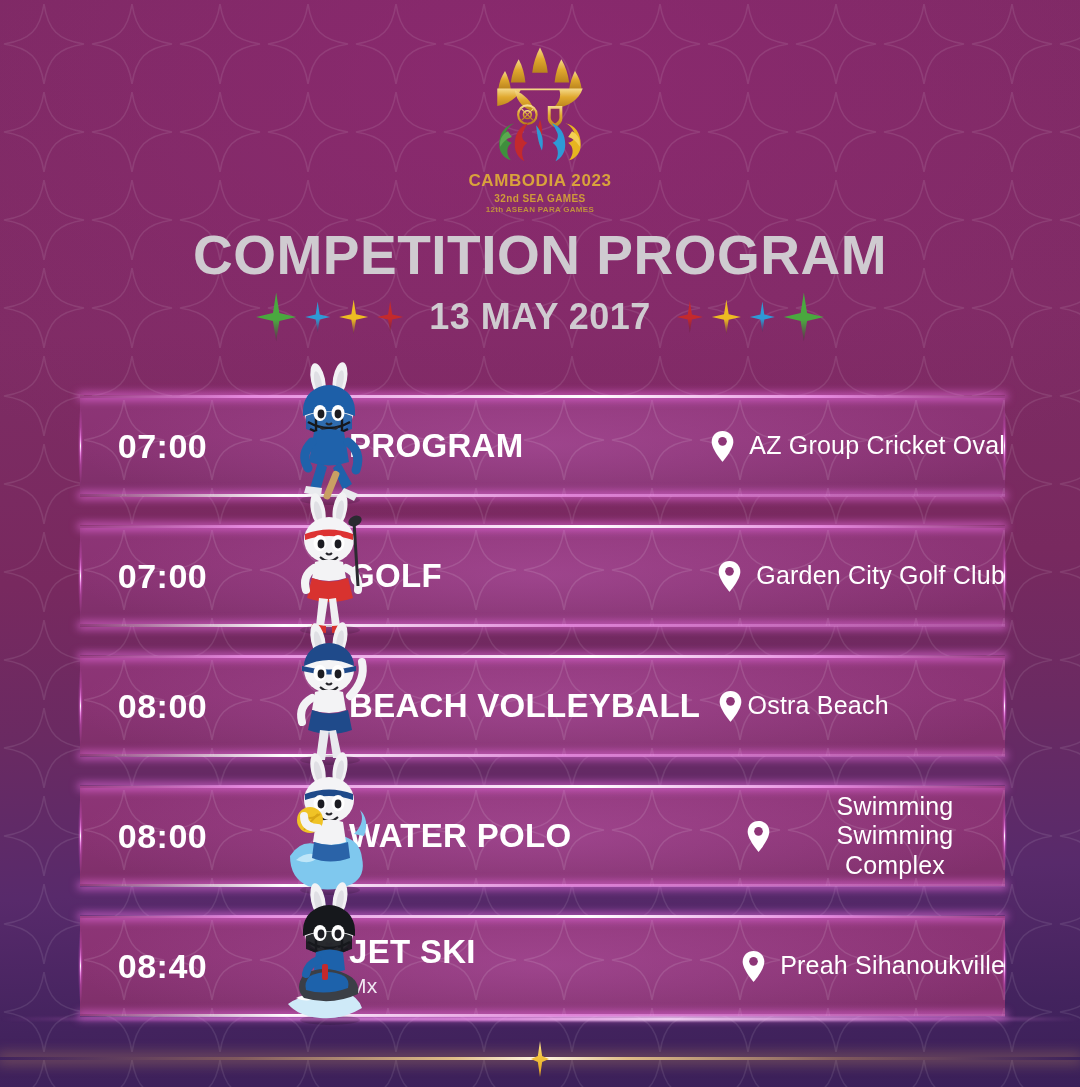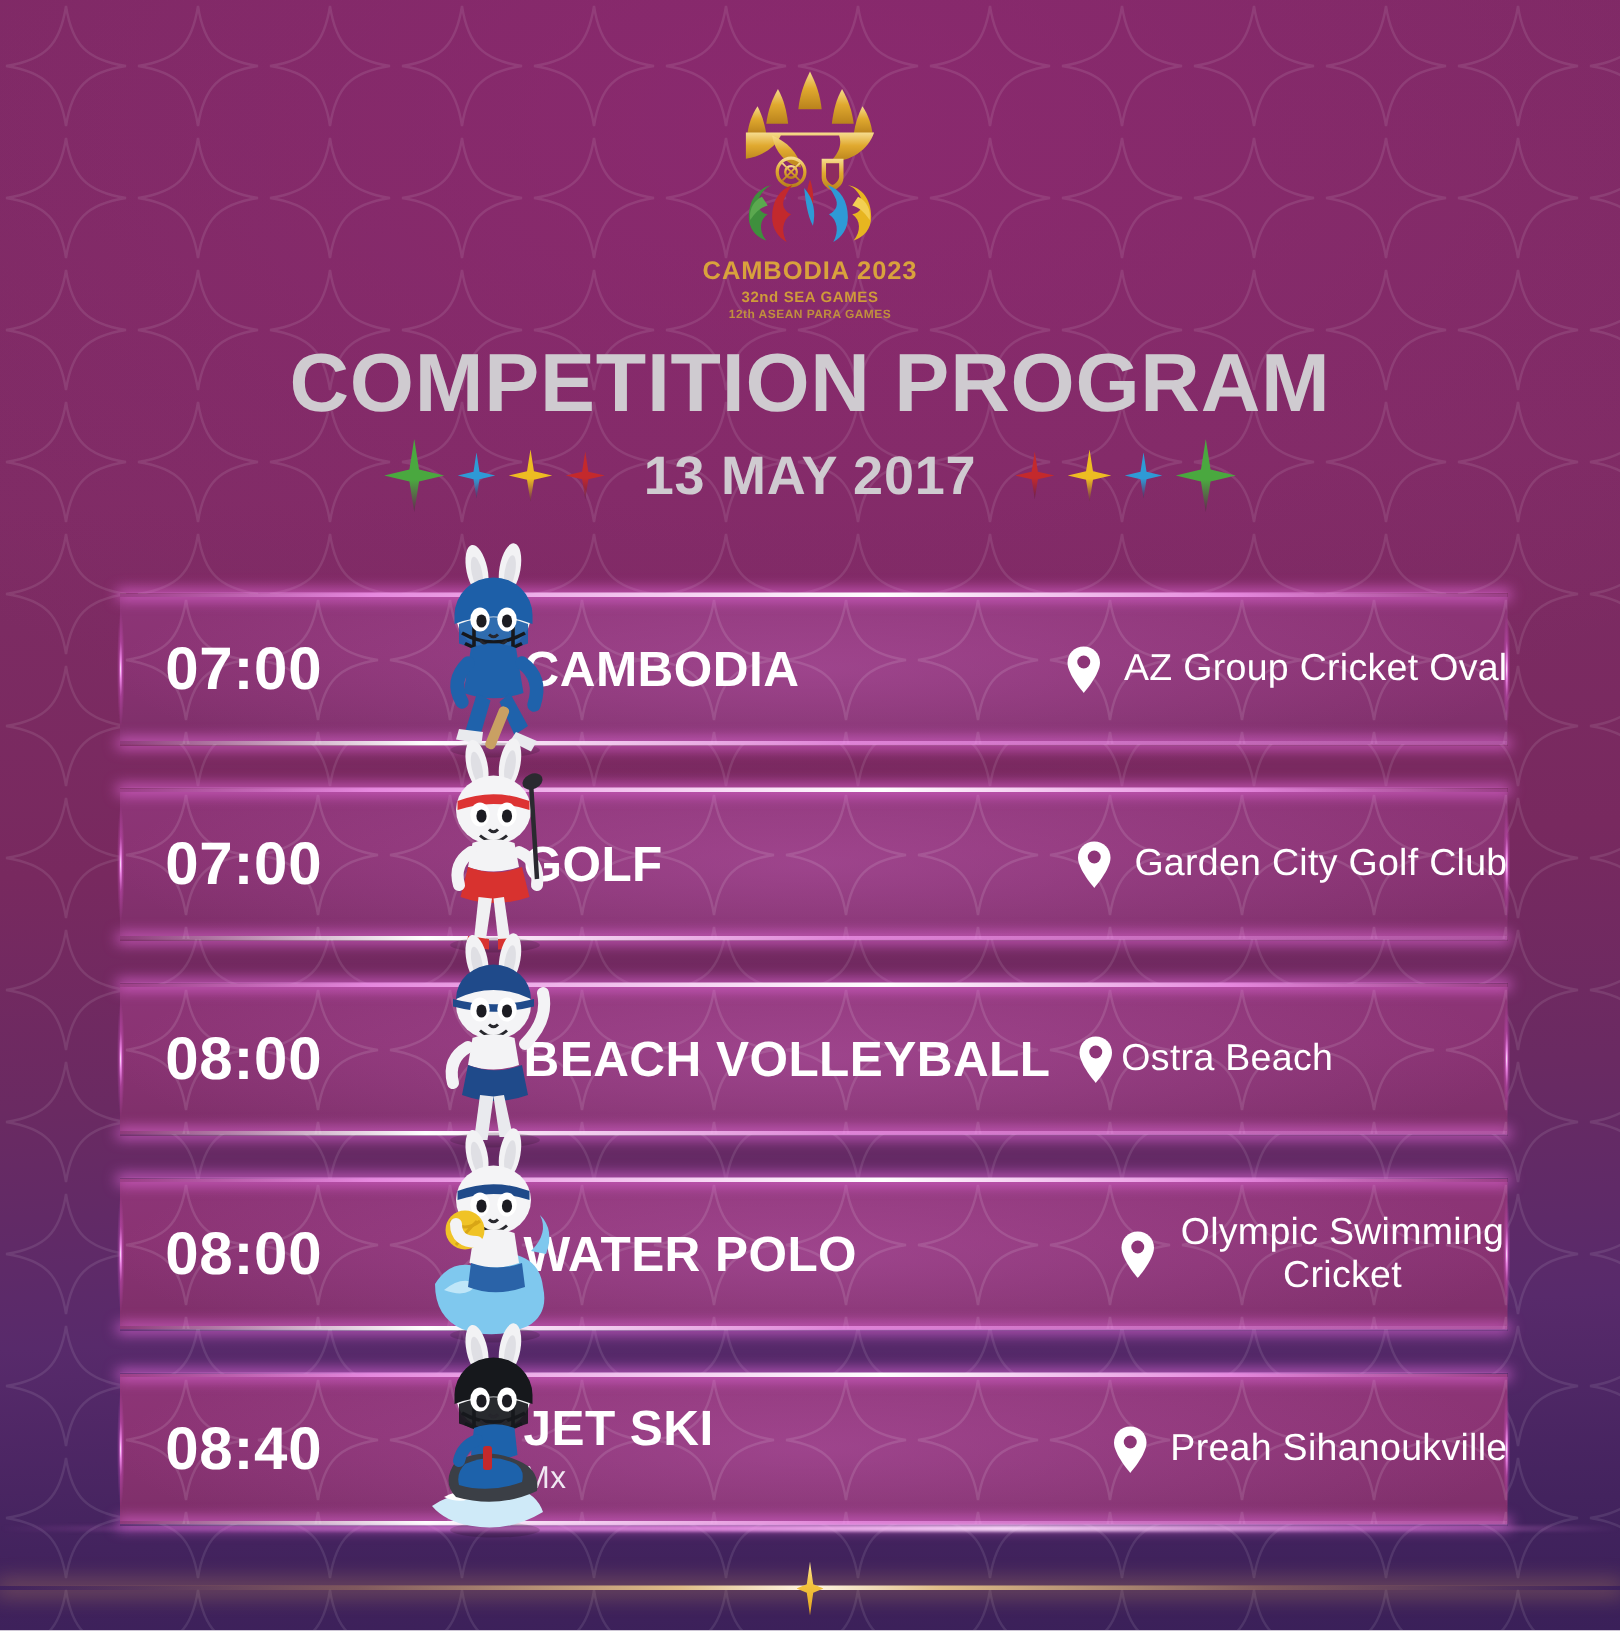--- a/index.html
+++ b/index.html
@@ -119,21 +119,21 @@
     background:radial-gradient(ellipse 50% 50% at 50% 50%,
       #ffffff 0%, rgba(245,140,240,.9) 18%, rgba(225,90,215,.35) 48%, rgba(225,90,215,0) 100%);
     filter:blur(.4px);
   }
   .edge-l{ left:-2px; }
   .edge-r{ right:-2px; }
 
   .time{
     width:165px;
     text-align:center;
-    font-size:40px; font-weight:bold; color:#ffffff;
+    font-size:34px; font-weight:bold; color:#ffffff;
     letter-spacing:.5px;
     z-index:3;
   }
   .mascot{
     position:absolute;
     width:120px; height:150px;
     left:190px; bottom:-12px;
     z-index:4;
     pointer-events:none;
   }
@@ -320,21 +320,21 @@
       <path d="M70 104 l12 22 l-9 6 l-10 -22 Z" fill="#1f62ab"></path>
       <path d="M36 128 l16 2 l-1 8 l-17 -3 Z" fill="#e9eaee"></path>
       <path d="M74 130 l14 6 l-4 7 l-14 -7 Z" fill="#e9eaee"></path>
       <path d="M78 84 q14 10 8 28" stroke="#1f62ab" stroke-width="9" fill="none" stroke-linecap="round"></path>
       <path d="M42 84 q-12 12 -4 26" stroke="#1f62ab" stroke-width="9" fill="none" stroke-linecap="round"></path>
       <rect x="58" y="112" width="7" height="30" rx="3" fill="#c9a063" transform="rotate(22 61 127)"></rect>
       </svg></div>
 
     <div class="sport-wrap">
       <div>
-        <div class="sport">CAMBODIA</div>
+        <div class="sport">PROGRAM</div>
 
       </div>
 
     </div>
 
     <div class="venue-wrap" style="">
       <svg class="pin" viewBox="0 0 24 32">
   <path d="M12 1 C6 1 1.5 5.5 1.5 11.5 C1.5 19 12 31 12 31 C12 31 22.5 19 22.5 11.5 C22.5 5.5 18 1 12 1 Z" fill="#ffffff"></path>
   <circle cx="12" cy="11" r="4.2" fill="#8d3577"></circle>
 </svg>
@@ -499,21 +499,21 @@
 
       </div>
 
     </div>
 
     <div class="venue-wrap" style="">
       <svg class="pin" viewBox="0 0 24 32">
   <path d="M12 1 C6 1 1.5 5.5 1.5 11.5 C1.5 19 12 31 12 31 C12 31 22.5 19 22.5 11.5 C22.5 5.5 18 1 12 1 Z" fill="#ffffff"></path>
   <circle cx="12" cy="11" r="4.2" fill="#8d3577"></circle>
 </svg>
-      <div class="venue two" style="max-width:220px;">Olympic Swimming Cricket</div>
+      <div class="venue two" style="max-width:220px;">Swimming Swimming Complex</div>
     </div>
       </div>
       <div class="row">
     <svg class="row-pat" width="925" height="100" viewBox="0 0 925 100" preserveAspectRatio="none">
       <rect width="925" height="100" fill="url(#starpat)"></rect>
     </svg>
     <div class="edge-top"></div>
     <div class="edge-bot"></div>
     <div class="edge-l"></div>
     <div class="edge-r"></div>

